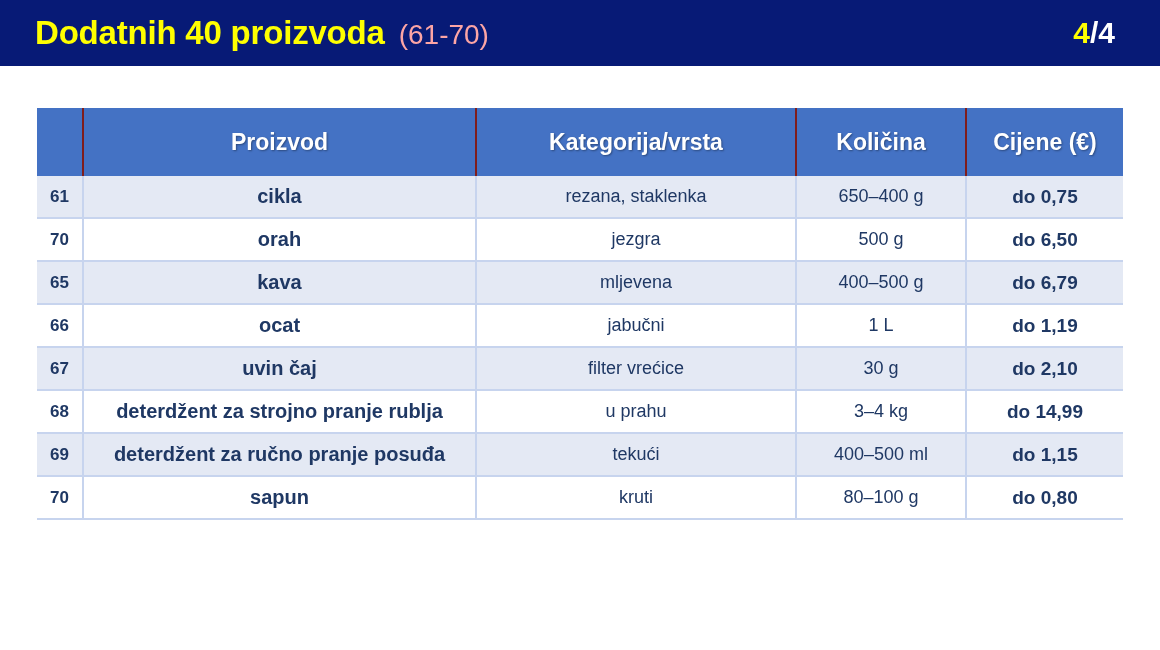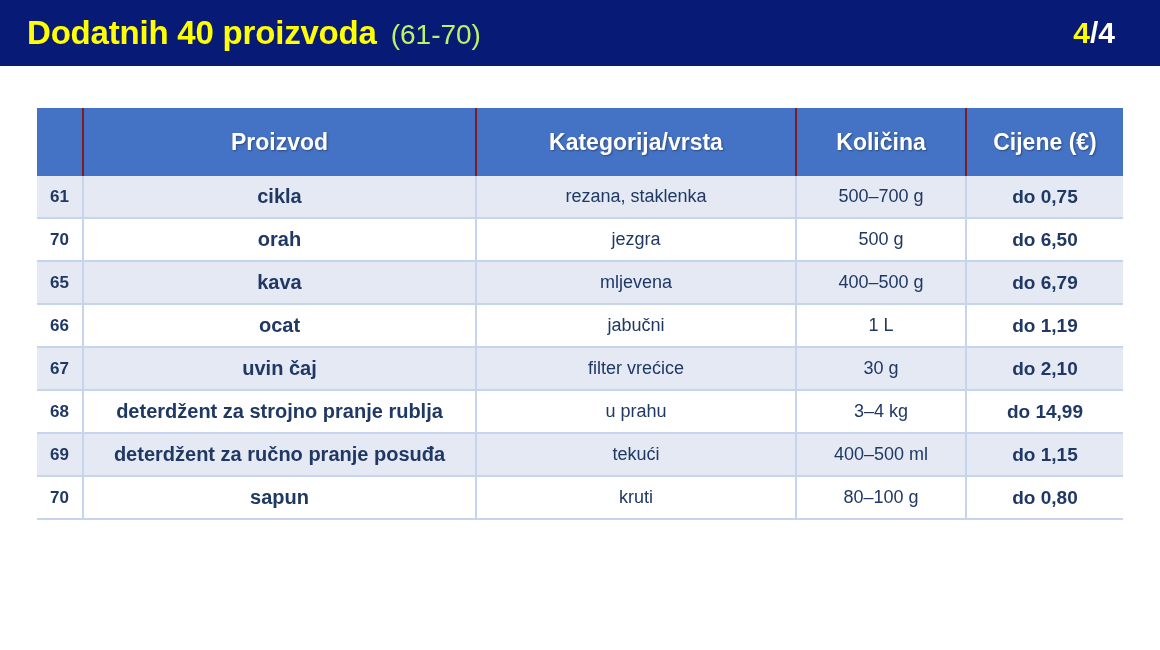--- a/index.html
+++ b/index.html
@@ -21,31 +21,31 @@
     top: 0;
     width: 1160px;
     height: 66px;
     background: #071A76;
     display: flex;
     align-items: center;
   }
   .title-left {
     display: flex;
     align-items: baseline;
-    margin-left: 27px;
+    margin-left: 35px;
   }
   .title-main {
     color: #FFFF00;
     font-size: 33px;
     font-weight: bold;
     letter-spacing: -0.2px;
     white-space: nowrap;
   }
   .title-range {
-    color: #bef264;
+    color: #fca5a5;
     font-size: 28px;
     font-weight: normal;
     margin-left: 14px;
     white-space: nowrap;
   }
   .pager {
     position: absolute;
     right: 45px;
     top: 50%;
     transform: translateY(-50%);
@@ -156,21 +156,21 @@
         <th>Kategorija/vrsta</th>
         <th>Količina</th>
         <th>Cijene (€)</th>
       </tr>
     </thead>
     <tbody id="tbody">
         <tr class="alt">
           <td class="num">61</td>
           <td class="prod">cikla</td>
           <td class="cat">rezana, staklenka</td>
-          <td class="qty">500–700 g</td>
+          <td class="qty">650–400 g</td>
           <td class="price">do 0,75</td>
         </tr>
         <tr class="plain">
           <td class="num">70</td>
           <td class="prod">orah</td>
           <td class="cat">jezgra</td>
           <td class="qty">500 g</td>
           <td class="price">do 6,50</td>
         </tr>
         <tr class="alt">

